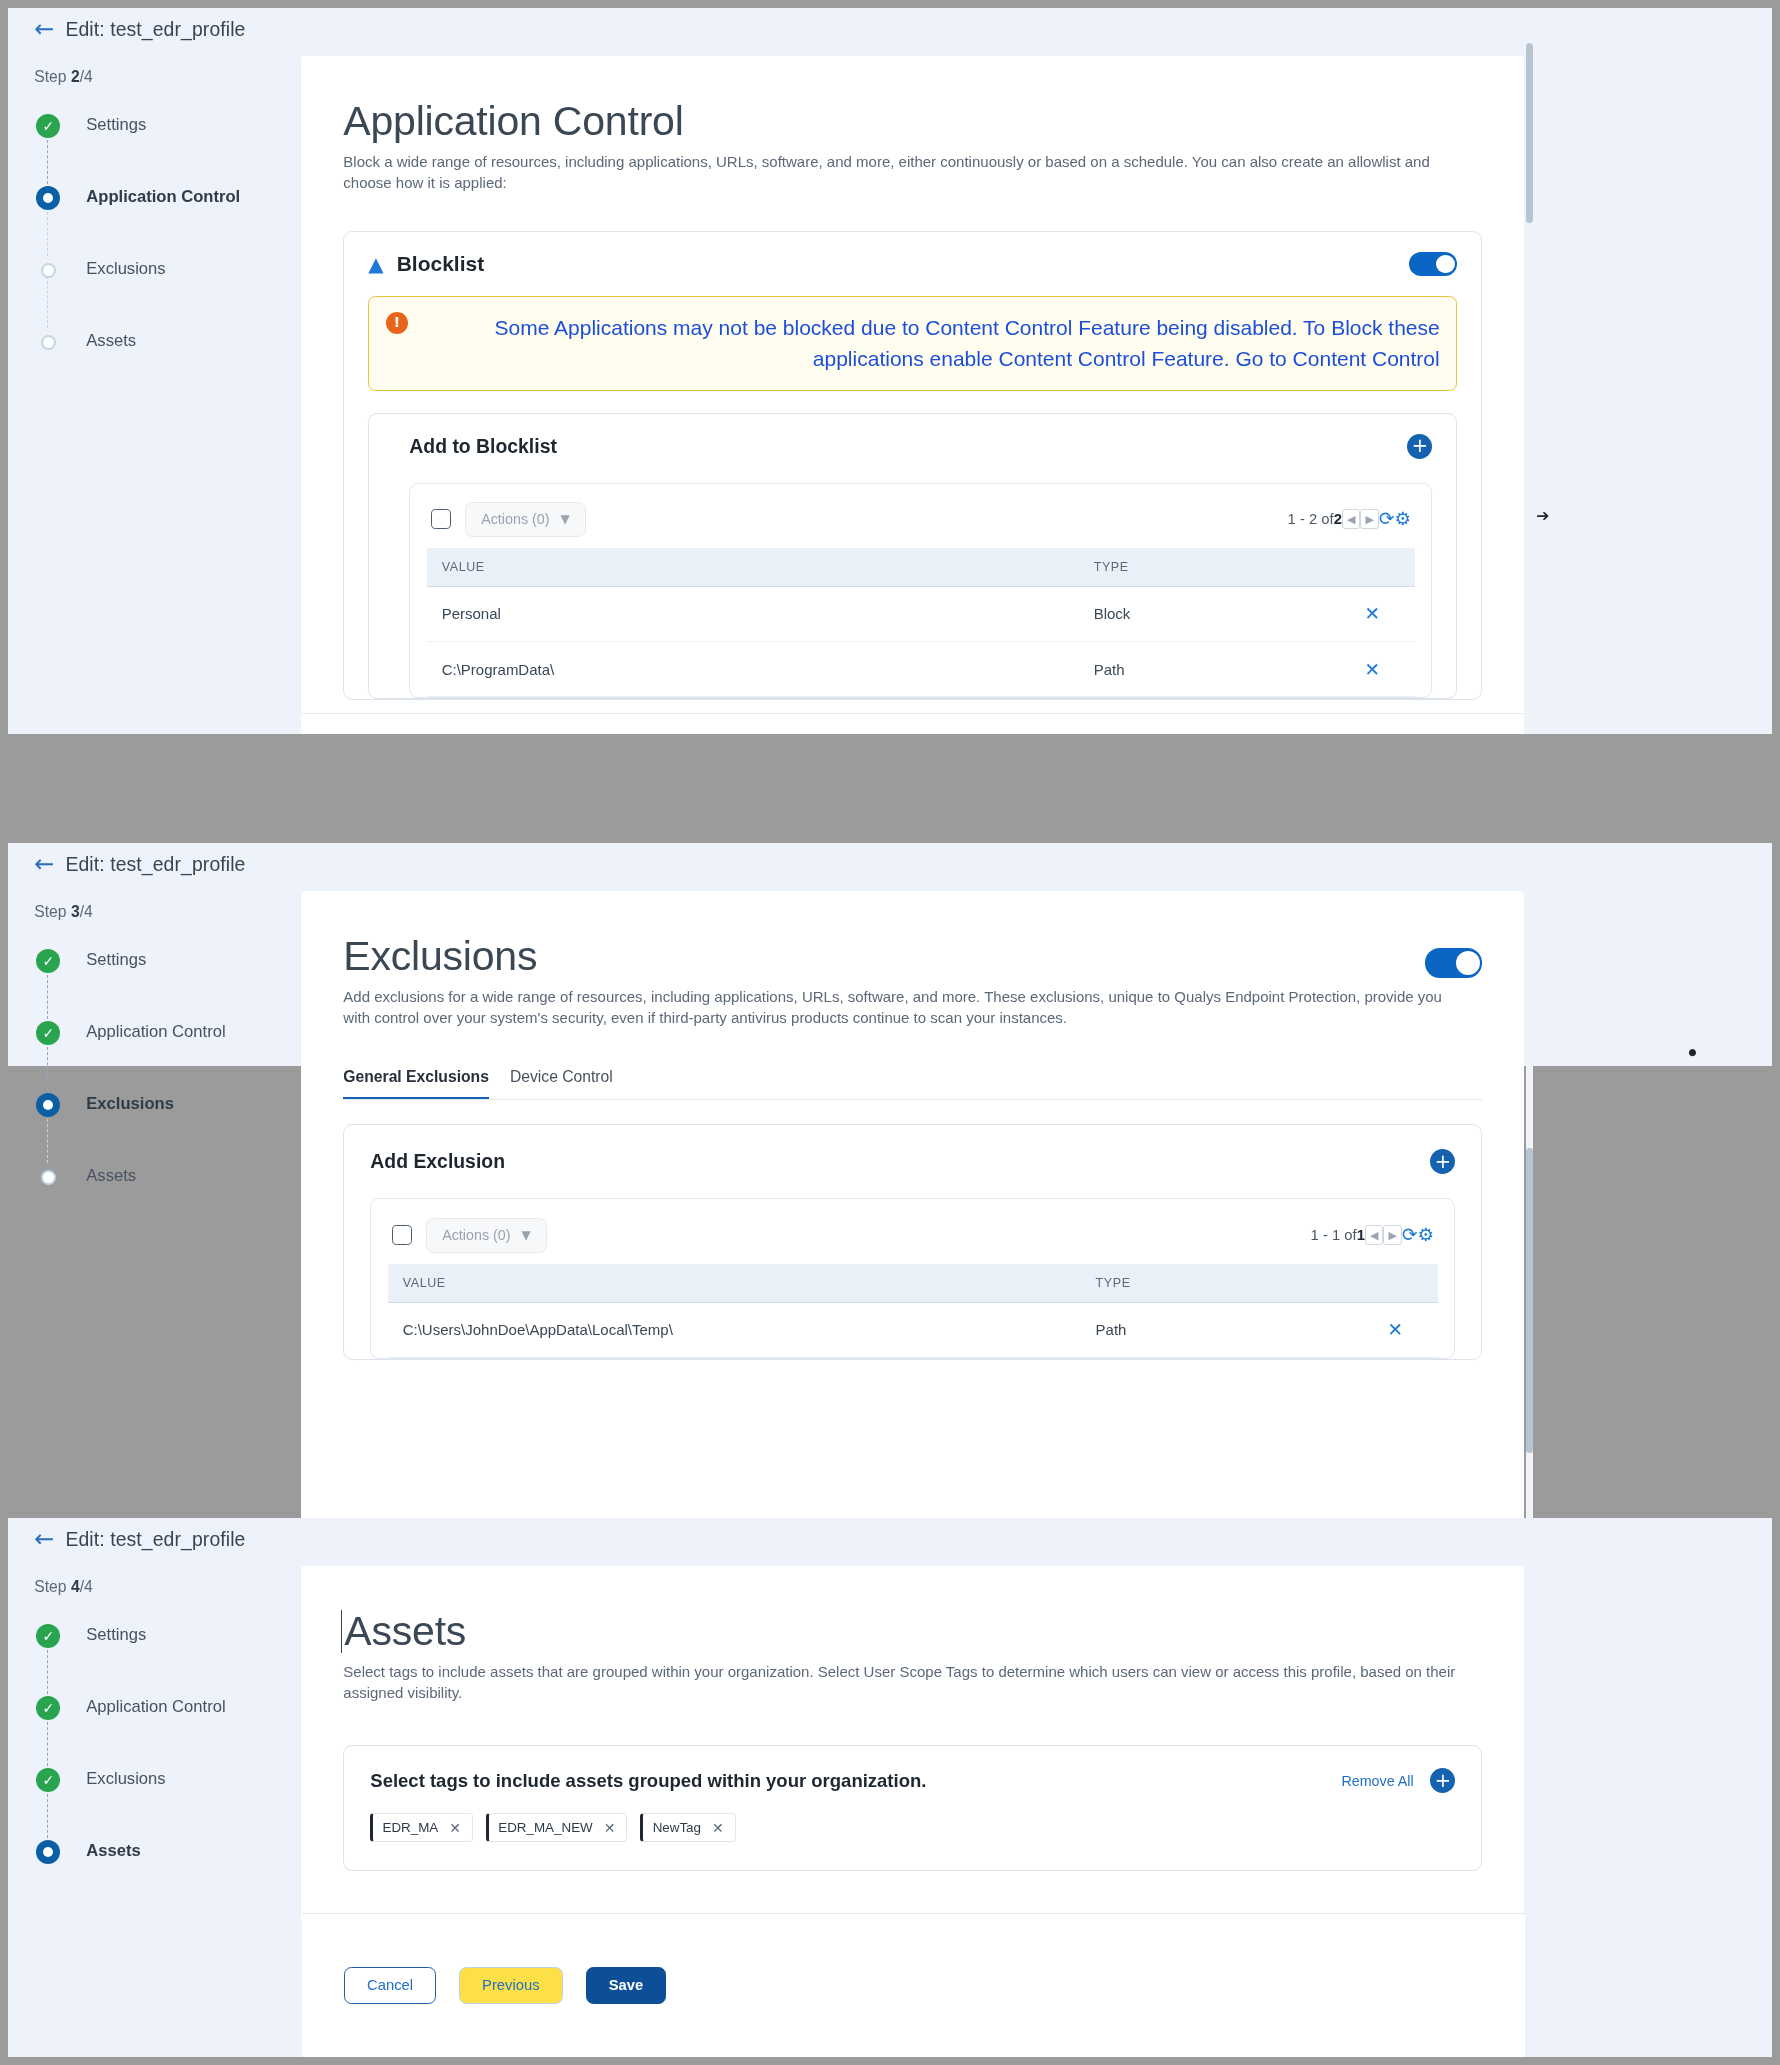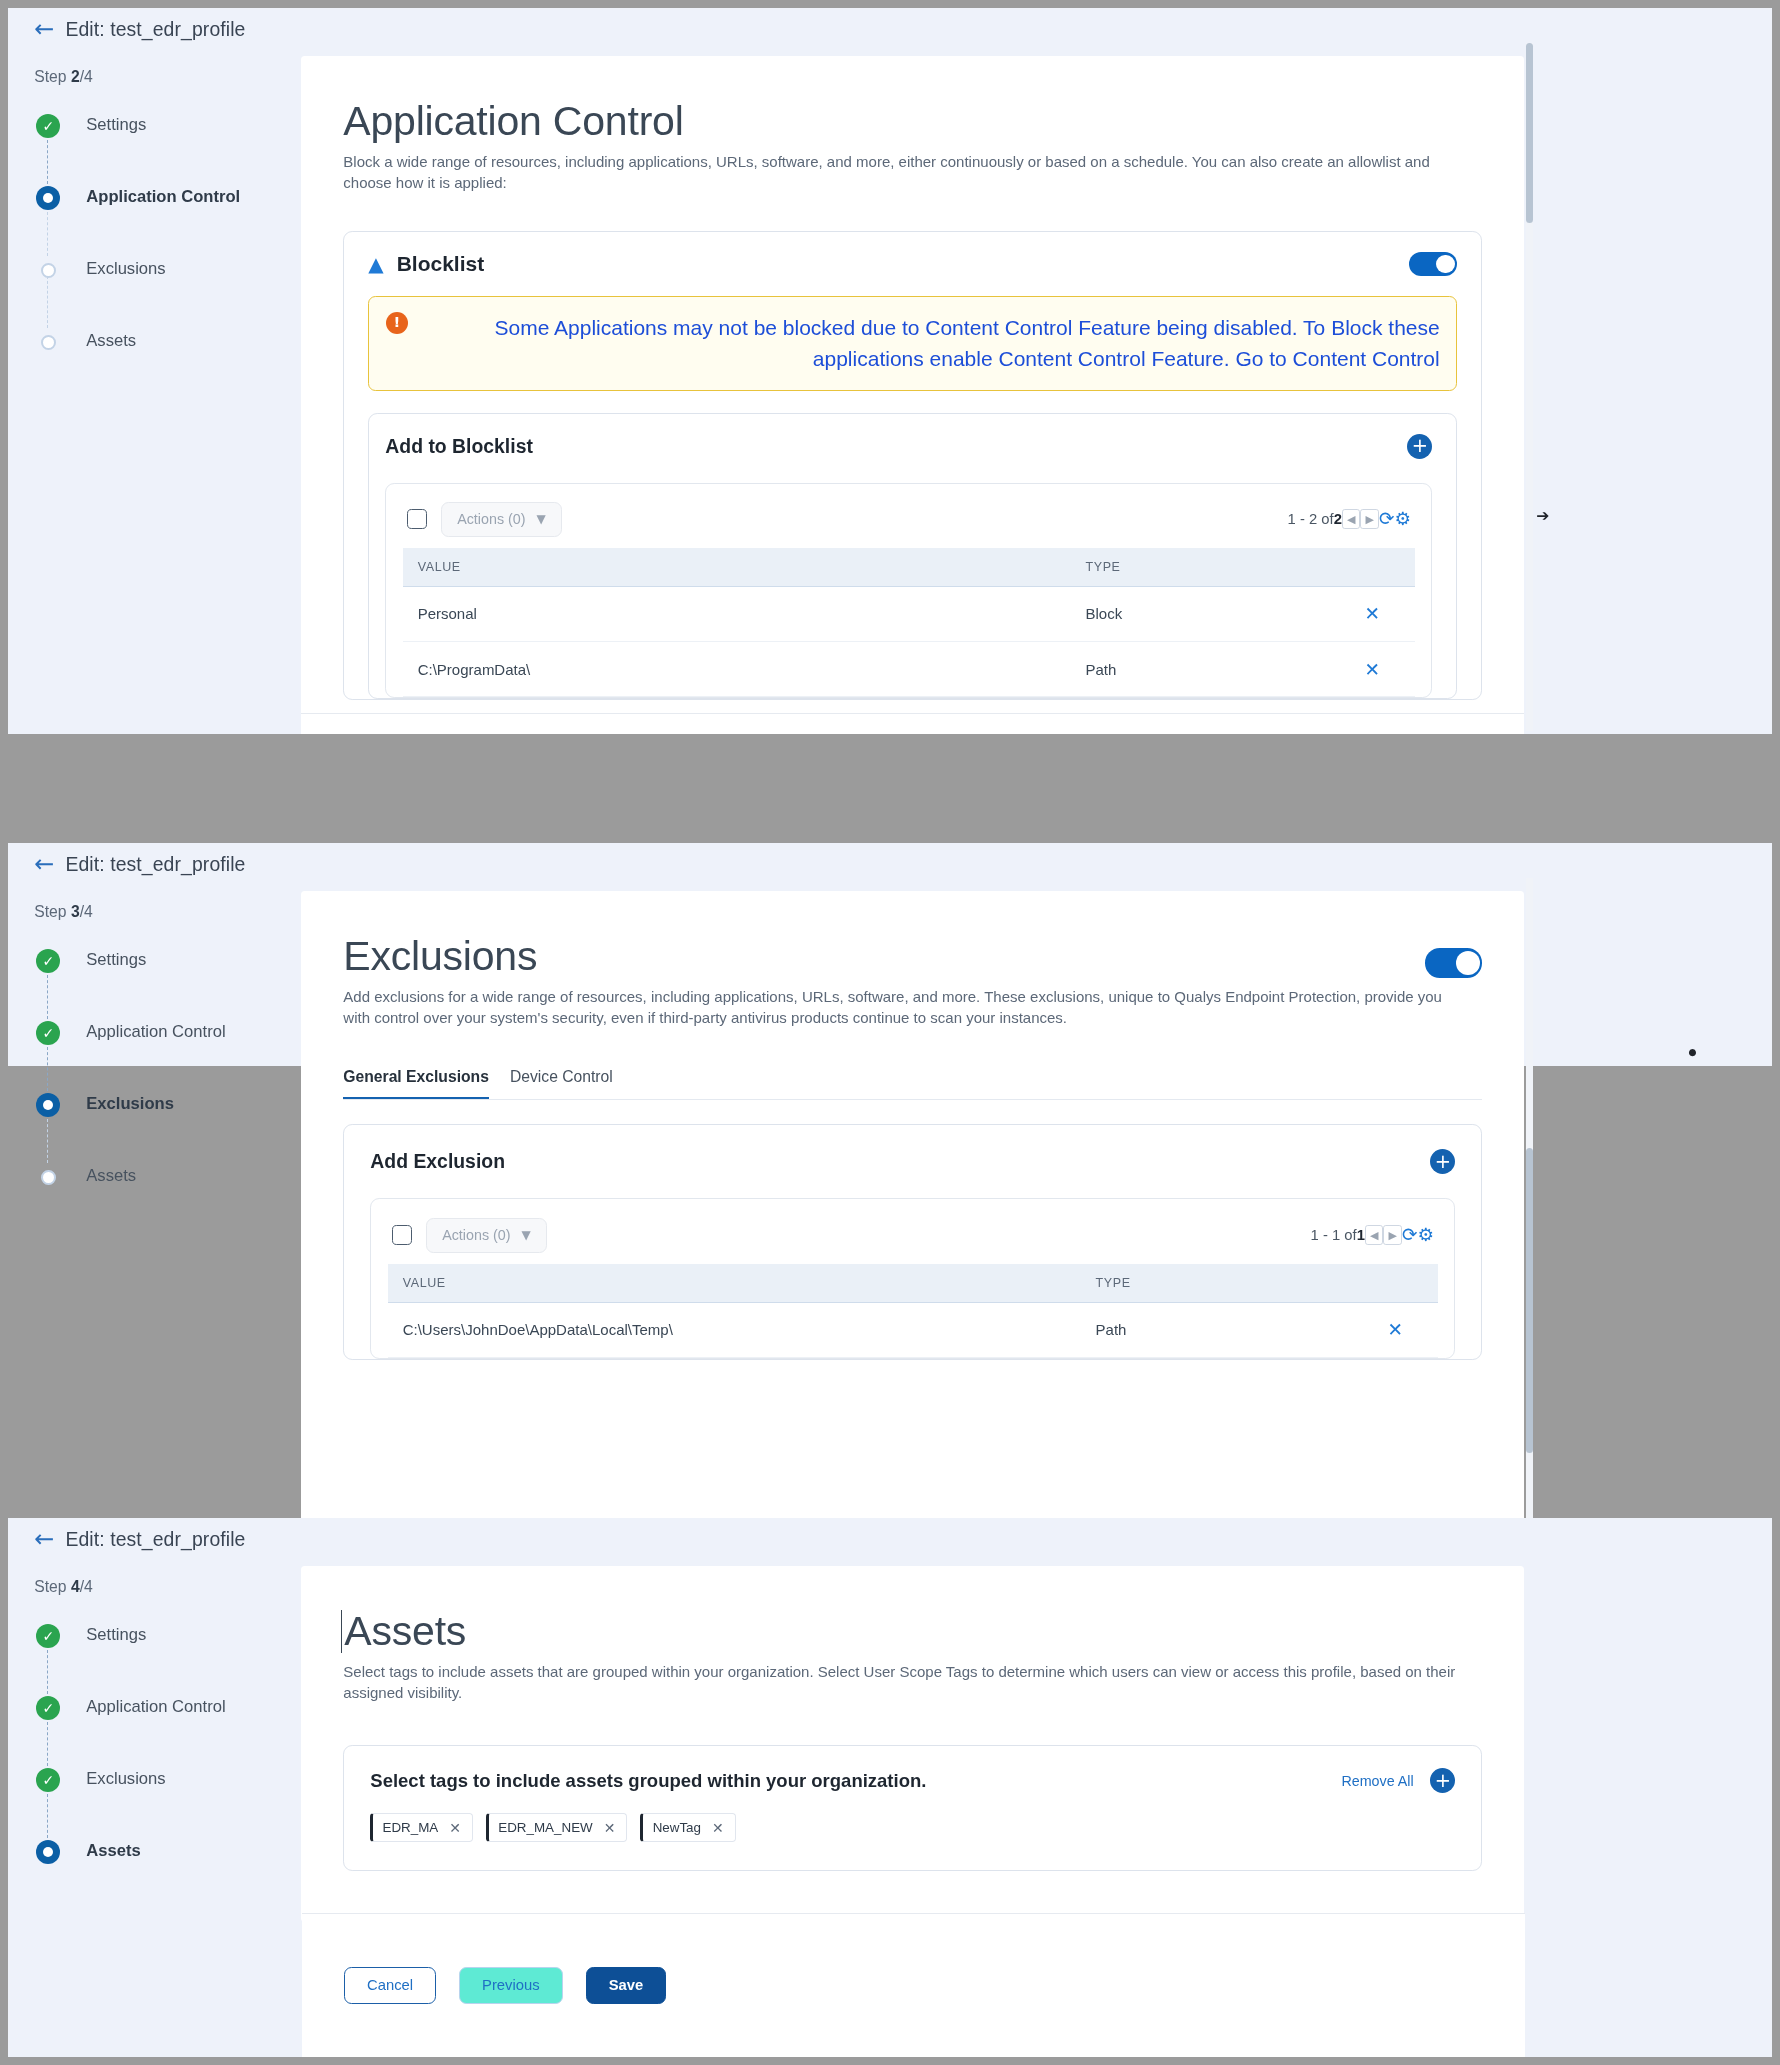--- a/index.html
+++ b/index.html
@@ -124,21 +124,21 @@
   }
   .warn-ico {
     width: 22px; height: 22px; border-radius:50%; background:#e8641b; color:#fff;
     font-size:14.8px; font-weight:700; display:flex; align-items:center; justify-content:center;
     flex:0 0 22px; font-family:"DejaVu Sans", sans-serif; line-height:1;
   }
   .warn-txt { font-size: 21px; color:#1d4ed8; line-height:1.5;text-align:right; }
 
   .sub-card {
     margin: 22px 24px 0 24px; border:0.9px solid #dde3ec; border-radius:9.2px; background:#fff;
-    padding: 20px 24px 0 16px;
+    padding: 20px 24px 0 40px;
   }
   .sub-head { display:flex; align-items:center; }
   .sub-title { font-size: 19.4px; font-weight:700; color:#1e2630; }
   .plus-btn {
     width: 25px; height: 25px; border-radius:50%; background:#1462b0; color:#fff;
     display:flex; align-items:center; justify-content:center; font-size:19.4px; line-height:1;
     font-family:"DejaVu Sans", sans-serif;
   }
 
   
@@ -192,21 +192,21 @@
   .chip .x { color:#5c6878; font-size: 14px; font-family:"DejaVu Sans", sans-serif; }
 
   
   .footer {
     position:absolute; left: 293px; width: 1223px; background:#ffffff;
     border-top: 0.9px solid #e6eaf0;
     display:flex; align-items:center; gap: 23px; padding-left: 42px;
   }
   .btn { border-radius: 7.4px; font-size: 14.8px; padding: 10px 22px; line-height:1; }
   .btn-cancel { background:#fff; border:0.9px solid #1b5fa8; color:#1f6fc4; }
-  .btn-prev { background:#5eead4; border:0.9px solid #b9d3ee; color:#1f6fc4; }
+  .btn-prev { background:#fde047; border:0.9px solid #b9d3ee; color:#1f6fc4; }
   .btn-next { background:#0d4f96; border:0.9px solid #0d4f96; color:#fff; font-weight:700; }
 
   
   .vscroll {
     position:absolute; width: 6.5px; border-radius: 3.7px; background:#b7c4d2;
   }
   .vtrack {
     position:absolute; width: 6.5px; background:#f0f3f8;
   }
   .cursor-arrow { position:absolute; font-size:15.7px; color:#20242a; font-family:"DejaVu Sans", sans-serif; }

